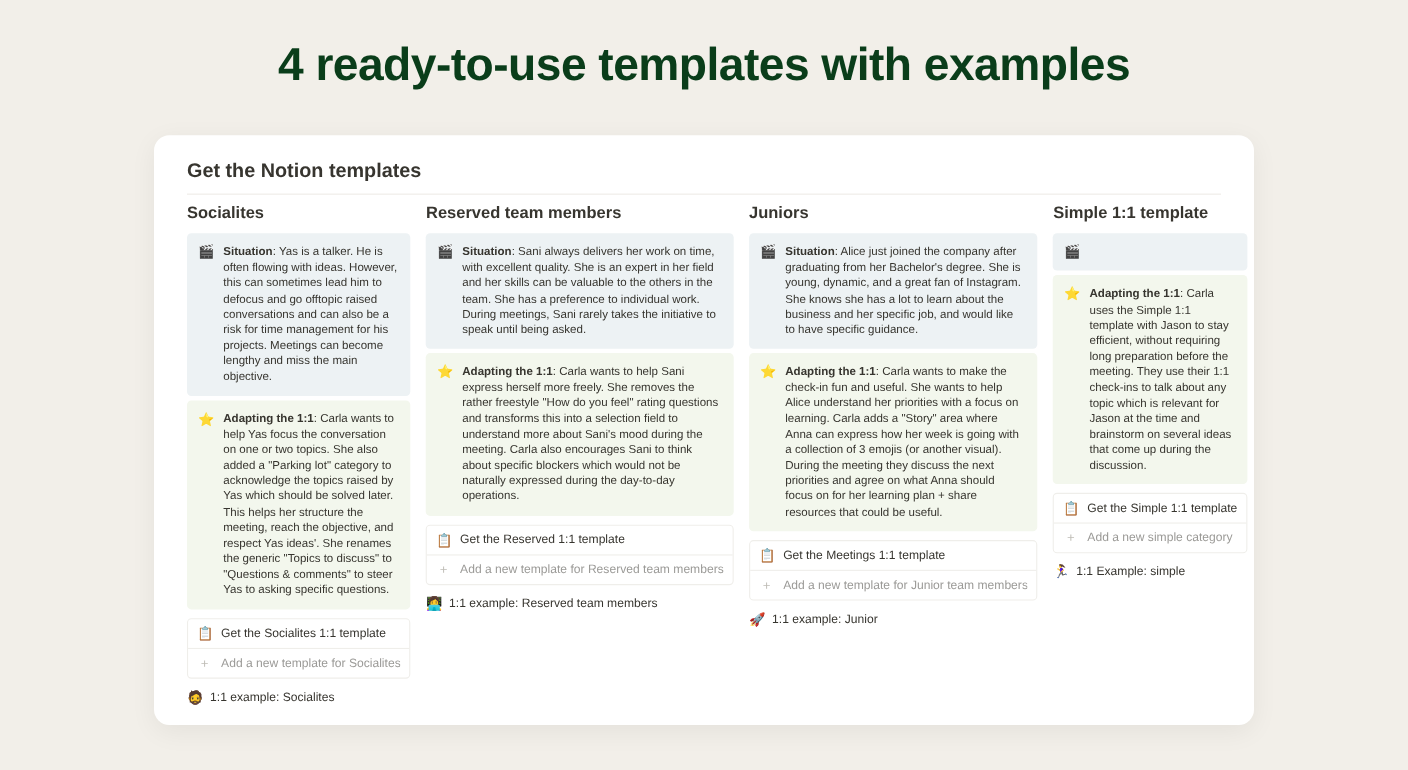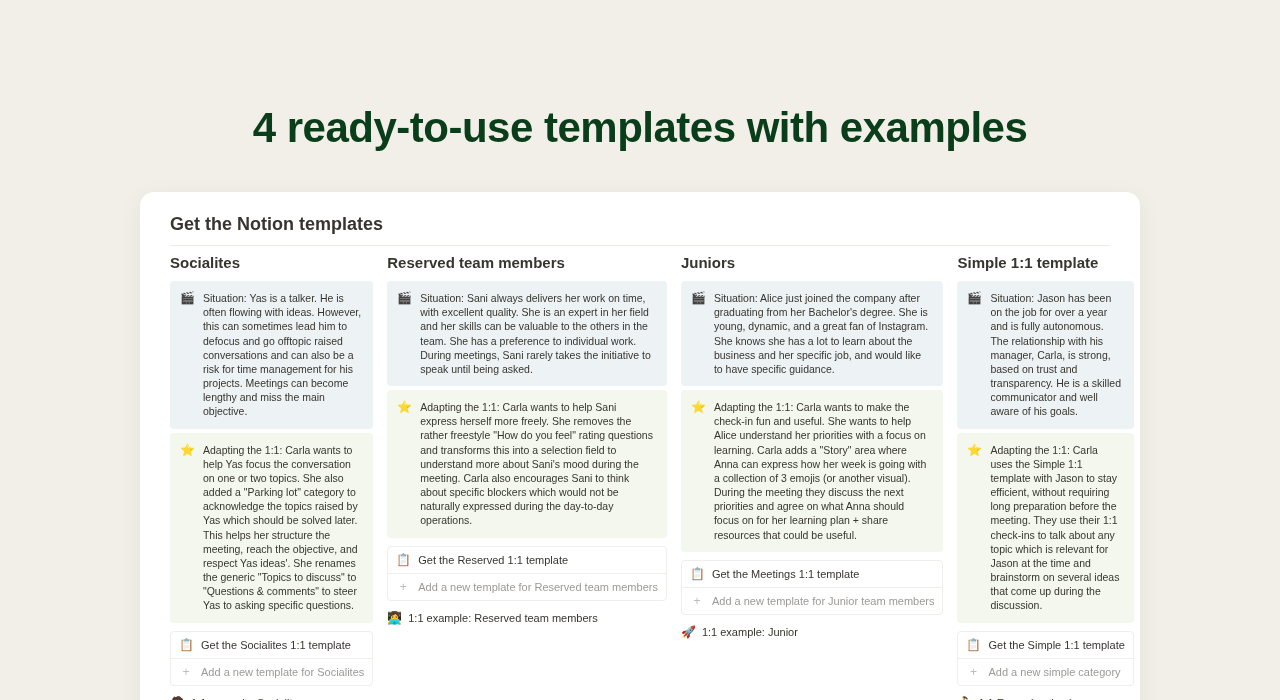--- a/index.html
+++ b/index.html
@@ -8,21 +8,21 @@
     font-family: -apple-system, BlinkMacSystemFont, "Segoe UI", Helvetica, Arial, sans-serif;
     width: 1280px;
     height: 700px;
     overflow: hidden;
   }
   .page-title {
     text-align: center;
     color: #0a3d1a;
     font-size: 42px;
     font-weight: 800;
-    padding: 104px 0 40px;
+    padding: 35px 0 40px;
     letter-spacing: -0.5px;
   }
   .card {
     background: #ffffff;
     border-radius: 14px;
     width: 1000px;
     margin: 0 auto;
     padding: 22px 30px 18px;
     box-shadow: 0 6px 24px rgba(0,0,0,0.06);
   }
@@ -51,21 +51,21 @@
     font-size: 10.5px;
     line-height: 1.35;
     color: #37352f;
     display: flex;
     gap: 8px;
     margin-bottom: 4px;
   }
   .block.situation { background: #edf2f4; }
   .block.adapting  { background: #f3f7ed; }
   .block .emoji { flex: 0 0 14px; font-size: 12px; line-height: 1.2; }
-  .block .text b { font-weight: 400; }
+  .block .text b { font-weight: 700; }
   .links {
     border: 1px solid #efeeea;
     border-radius: 4px;
     margin-top: 8px;
   }
   .link-row {
     display: flex;
     align-items: center;
     gap: 8px;
     padding: 6px 8px;
@@ -169,21 +169,20 @@
         </div>
         <div class="example-row">
           <span class="eicon">🚀</span>
           <span>1:1 example: Junior</span>
         </div>
       </div>
       <div class="col">
         <div class="col-title">Simple 1:1 template</div>
         <div class="block situation">
           <span class="emoji">🎬</span>
-          <span class="text"><b>Situation</b>: <span>Jason has been on the job for over a year and is fully autonomous. The relationship with his manager, Carla, is strong, based on trust and transparency. He is a skilled communicator and well aware of his goals.</span></span>
         </div>
         <div class="block adapting">
           <span class="emoji">⭐</span>
           <span class="text"><b>Adapting the 1:1</b>: <span>Carla uses the Simple 1:1 template with Jason to stay efficient, without requiring long preparation before the meeting. They use their 1:1 check-ins to talk about any topic which is relevant for Jason at the time and brainstorm on several ideas that come up during the discussion.</span></span>
         </div>
         <div class="links">
           <div class="link-row">
             <span class="ficon">📋</span>
             <span class="ellipsis">Get the Simple 1:1 template</span>
           </div>

